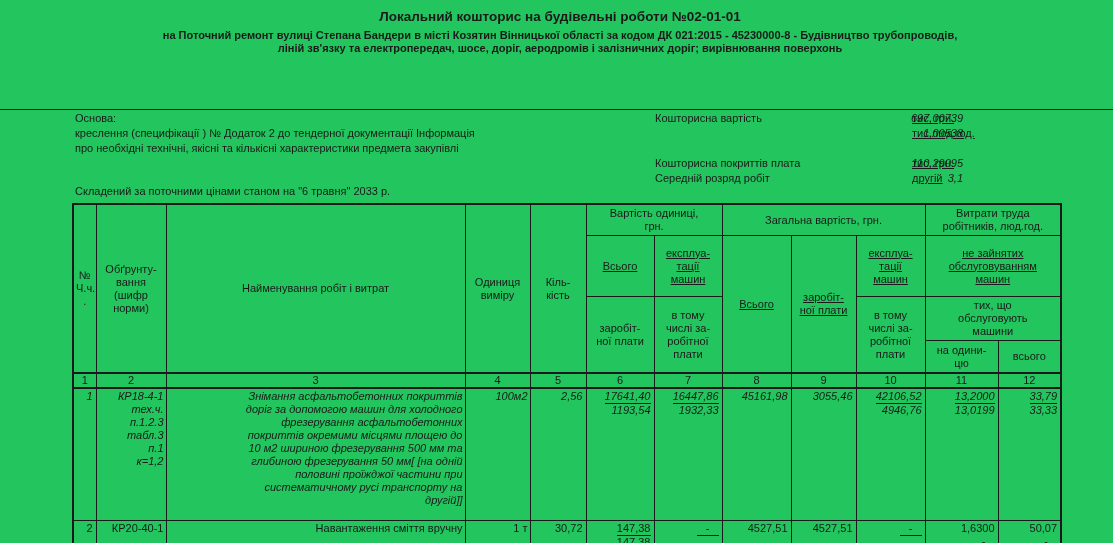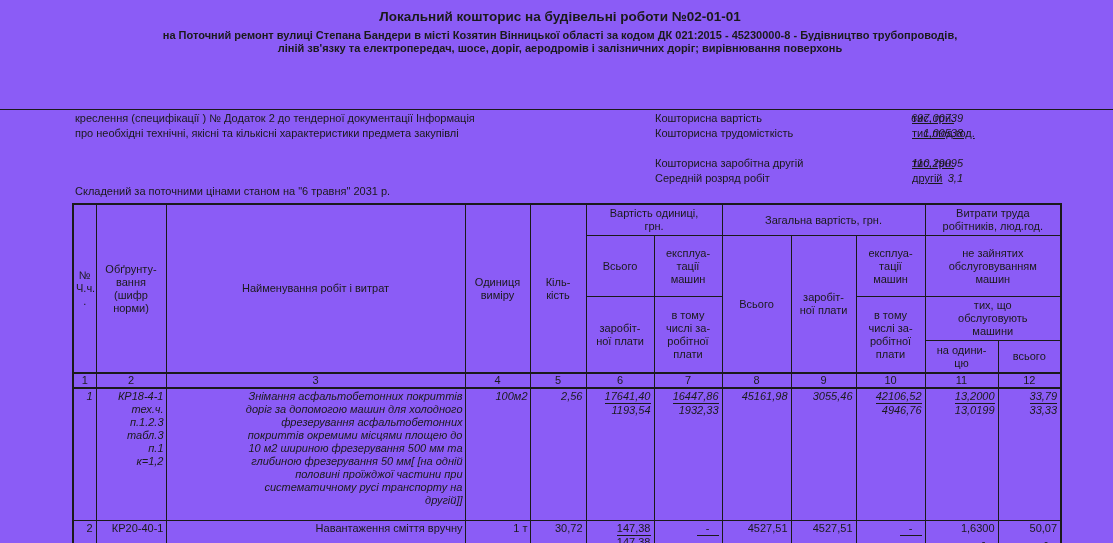--- a/index.html
+++ b/index.html
@@ -1,17 +1,17 @@
 <!DOCTYPE html>
 <html><head>
 <meta charset="utf-8">
 <style>
   html,body{margin:0;padding:0;background:#e8e8e8;}
   .page{
-    position:relative;width:1113px;height:543px;background:#8b5cf6;
+    position:relative;width:1113px;height:543px;background:#22c55e;
     color:#1a1a1a;font-family:"Liberation Sans",sans-serif;overflow:hidden;
   }
   .abs{position:absolute;}
   
   .titleblock{left:20px;top:9px;width:1080px;text-align:center;font-weight:bold;}
   .t1{font-size:13.5px;line-height:16px;margin-bottom:4px;}
   .t2{font-size:11px;line-height:13px;}
   
   .rule{left:0;top:109px;width:1113px;height:0;border-top:1.6px solid #1a1a1a;}
   
@@ -24,21 +24,21 @@
   
   .est{
     border-collapse:collapse;table-layout:fixed;width:988px;
     border:2px solid #1a1a1a;font-size:11px;line-height:13px;
   }
   .est td{
     border:1px solid #1a1a1a;padding:1px 2px;text-align:center;
     vertical-align:middle;white-space:pre-line;overflow:hidden;
   }
   .h1 td{height:28px;}
-  .h2 td{height:58px;}
+  .h2 td{height:58px;text-decoration:underline;}
   .h3 td{height:41px;}
   .h4 td{height:29px;}
   .numrow td{border-top:2px solid #1a1a1a;border-bottom:2px solid #1a1a1a;height:13px;padding:0 2px;}
   .r td{vertical-align:top;text-align:right;}
   .r1 td{height:129px;font-style:italic;}
   .r2 td{height:60px;}
   .cl{text-align:right;padding-left:4px !important;}
   .cr{text-align:right !important;padding-right:3px !important;}
   .l1,.l2{display:block;}
   .u{display:inline-block;border-bottom:1px solid currentColor;}
@@ -52,41 +52,41 @@
 
   <div class="abs titleblock">
     <div class="t1">Локальний кошторис на будівельні роботи №02-01-01</div>
     <div class="t2">на Поточний ремонт вулиці Степана Бандери в місті Козятин Вінницької області за кодом ДК 021:2015 - 45230000-8 - Будівництво трубопроводів,</div>
     <div class="t2">ліній зв'язку та електропередач, шосе, доріг, аеродромів і залізничних доріг; вирівнювання поверхонь</div>
   </div>
 
   <div class="abs rule"></div>
 
   <div class="abs small leftinfo">
+    <div>Основа:</div>
     <div>креслення (специфікації ) № Додаток 2 до тендерної документації Інформація</div>
     <div>про необхідні технічні, якісні та кількісні характеристики предмета закупівлі</div>
   </div>
 
   <div class="abs small statlabel" style="top:111px">Кошторисна вартість</div>
   <div class="abs small statval" style="top:111px">697,00739</div>
   <div class="abs small statunit" style="top:111px">тис. грн.</div>
 
-  <div class="abs small statlabel" style="top:126px">Кошторисна трудомісткість</div>
   <div class="abs small statval" style="top:126px">1,00538</div>
   <div class="abs small statunit" style="top:126px">тис.люд.год.</div>
 
-  <div class="abs small statlabel" style="top:156px">Кошторисна заробітна другій</div>
+  <div class="abs small statlabel" style="top:156px">Кошторисна покриттів плата</div>
   <div class="abs small statval" style="top:156px">110,29095</div>
   <div class="abs small statunit" style="top:156px">тис. грн.</div>
 
   <div class="abs small statlabel" style="top:171px">Середній розряд робіт</div>
   <div class="abs small statval" style="top:171px">3,1</div>
   <div class="abs small statunit" style="top:171px">другій</div>
 
-  <div class="abs small compiled">Складений за поточними цінами станом на "6 травня" 2031 р.</div>
+  <div class="abs small compiled">Складений за поточними цінами станом на "6 травня" 2033 р.</div>
 
   <table class="est abs" style="left:72px;top:203px">
     <colgroup>
       <col style="width:23px">
         <col style="width:70px">
         <col style="width:299px">
       <col style="width:65px">
         <col style="width:56px">
         <col style="width:68px">
       <col style="width:68px">

